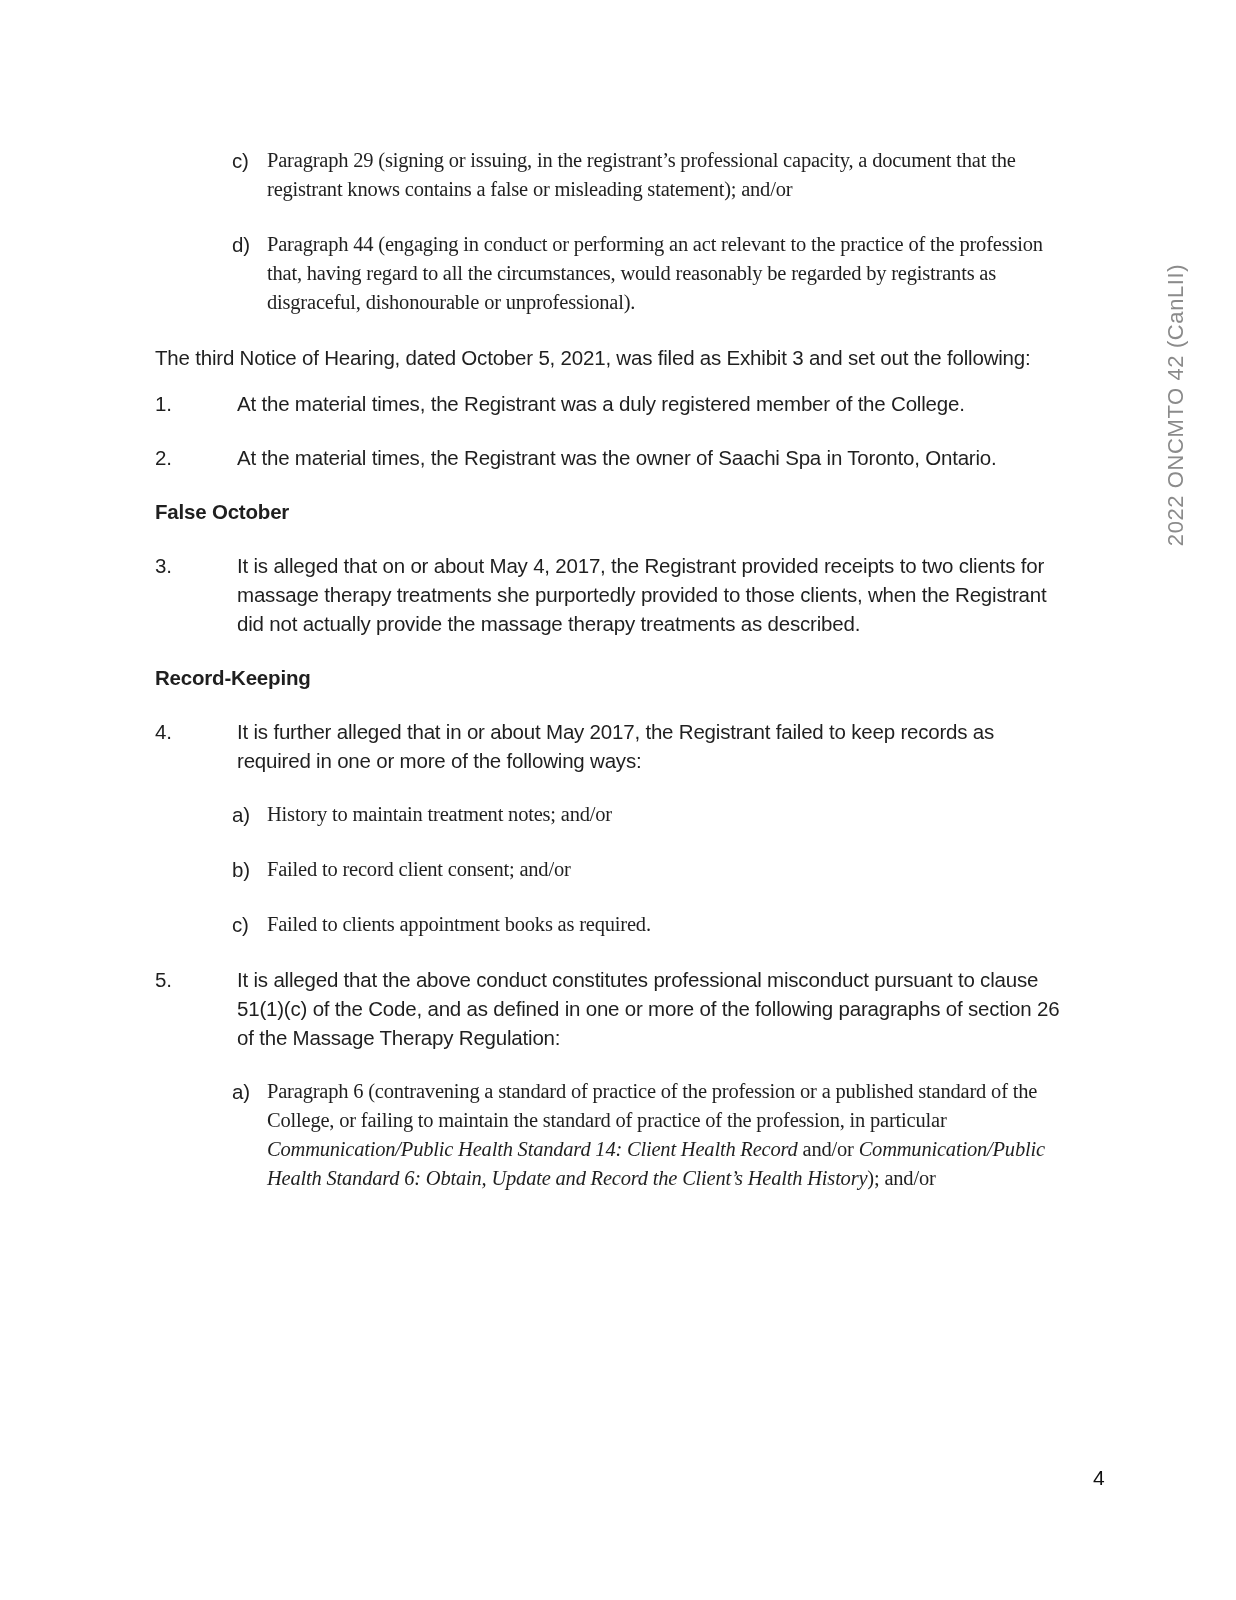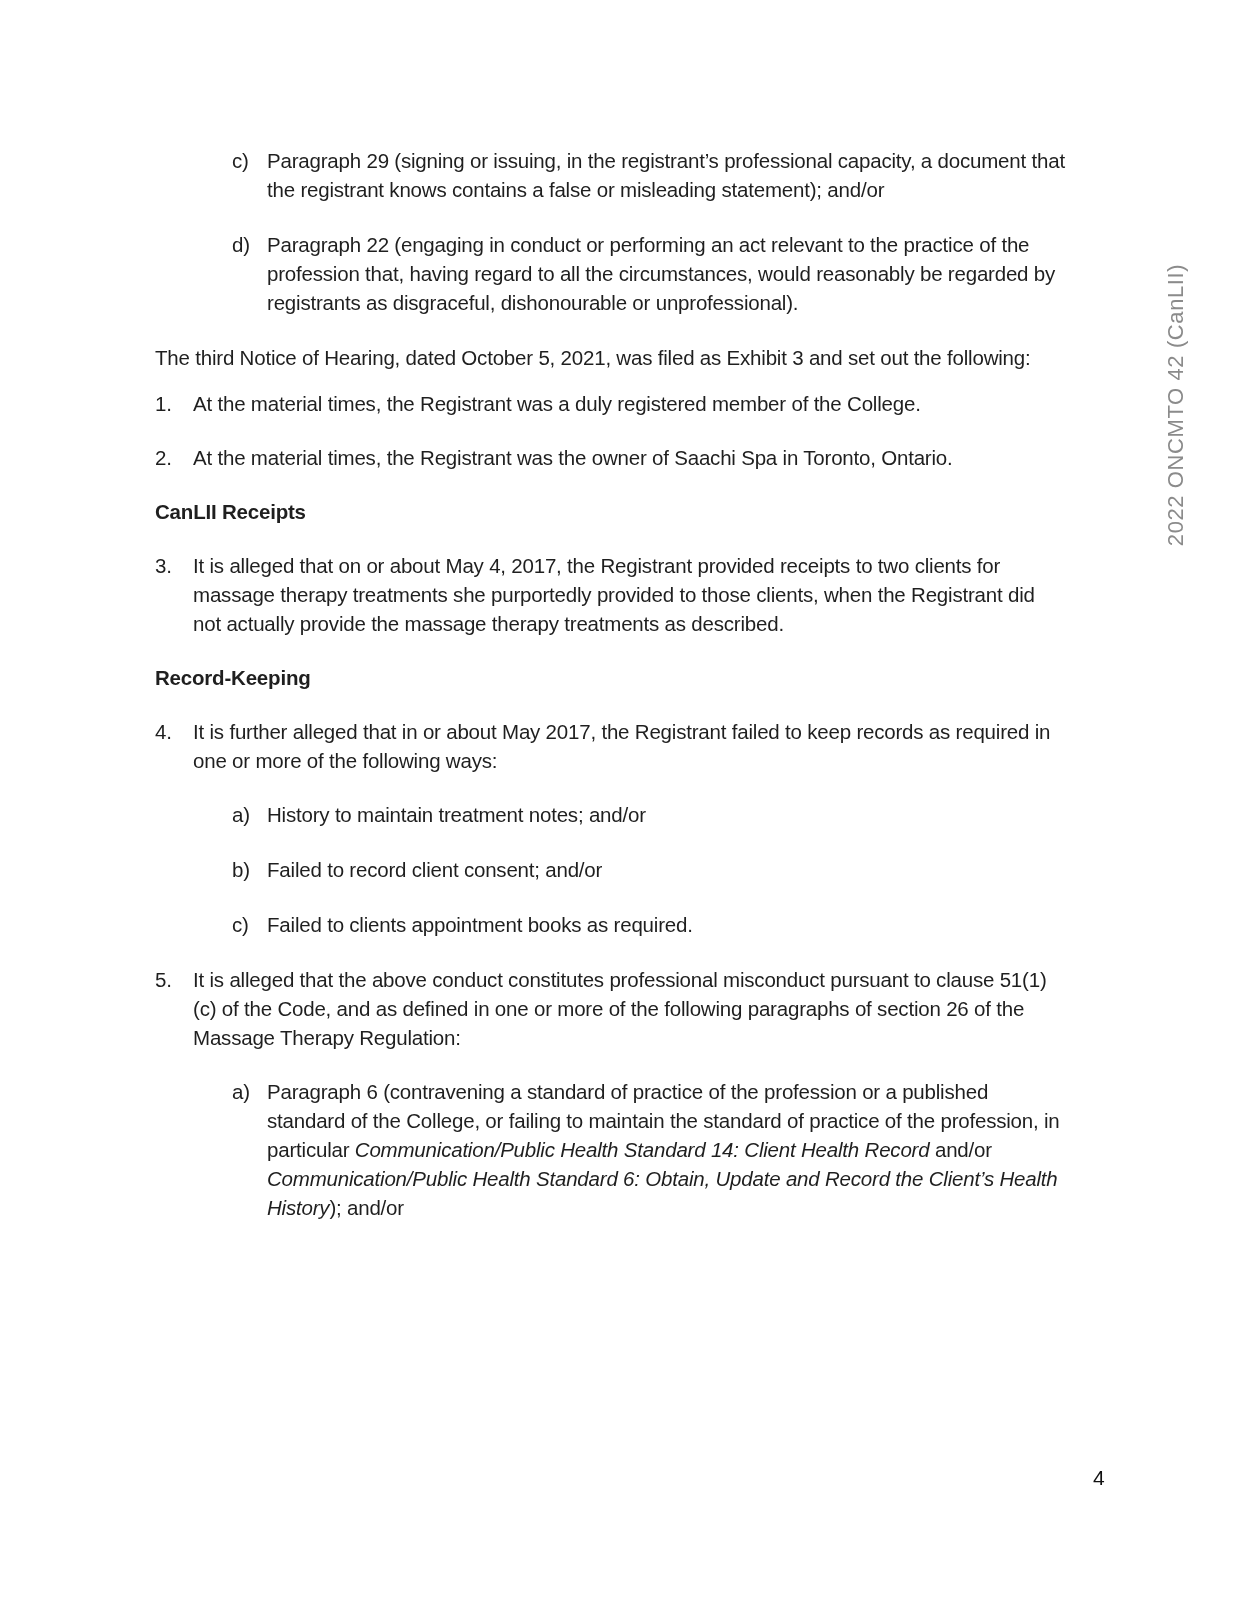--- a/index.html
+++ b/index.html
@@ -34,31 +34,33 @@
   }
   .num-item {
     display: flex;
     margin: 0 0 25px 0;
   }
   .num-item .marker {
     flex: 0 0 38px;
   }
   .num-item .text {
     flex: 1 1 auto;
+    margin-left: 44px;
   }
   .sub-item {
     display: flex;
     margin: 0 0 26px 0;
     margin-left: 77px;
   }
   .sub-item .marker {
     flex: 0 0 35px;
   }
   .sub-item .text {
     flex: 1 1 auto;
+    font-family: Liberation Serif, serif;
   }
   .sub-item:last-child,
   .num-item.tight {
     margin-bottom: 25px;
   }
   .sidebar-citation {
     position: absolute;
     top: 405px;
     left: 1176px;
     transform: translate(-50%, -50%) rotate(-90deg);
@@ -84,37 +86,37 @@
 
   <div class="content">
 
     <div class="sub-item">
       <span class="marker">c)</span>
       <span class="text">Paragraph 29 (signing or issuing, in the registrant’s professional capacity, a document that the registrant knows contains a false or misleading statement); and/or</span>
     </div>
 
     <div class="sub-item">
       <span class="marker">d)</span>
-      <span class="text">Paragraph 22 (engaging in conduct or performing an act relevant to the practice of the profession that, having regard to all the circumstances, would reasonably be regarded by registrants as disgraceful, dishonourable or unprofessional).</span>
+      <span class="text">Paragraph 44 (engaging in conduct or performing an act relevant to the practice of the profession that, having regard to all the circumstances, would reasonably be regarded by registrants as disgraceful, dishonourable or unprofessional).</span>
     </div>
 
     <p class="para">The third Notice of Hearing, dated October 5, 2021, was filed as Exhibit 3 and set out the following:</p>
 
 
     <div class="num-item">
       <span class="marker">1.</span>
       <span class="text">At the material times, the Registrant was a duly registered member of the College.</span>
     </div>
 
     <div class="num-item">
       <span class="marker">2.</span>
       <span class="text">At the material times, the Registrant was the owner of Saachi Spa in Toronto, Ontario.</span>
     </div>
 
-    <div class="heading">CanLII Receipts</div>
+    <div class="heading">False October</div>
 
     <div class="num-item">
       <span class="marker">3.</span>
       <span class="text">It is alleged that on or about May 4, 2017, the Registrant provided receipts to two clients for massage therapy treatments she purportedly provided to those clients, when the Registrant did not actually provide the massage therapy treatments as described.</span>
     </div>
 
     <div class="heading">Record-Keeping</div>
 
     <div class="num-item">
       <span class="marker">4.</span>

